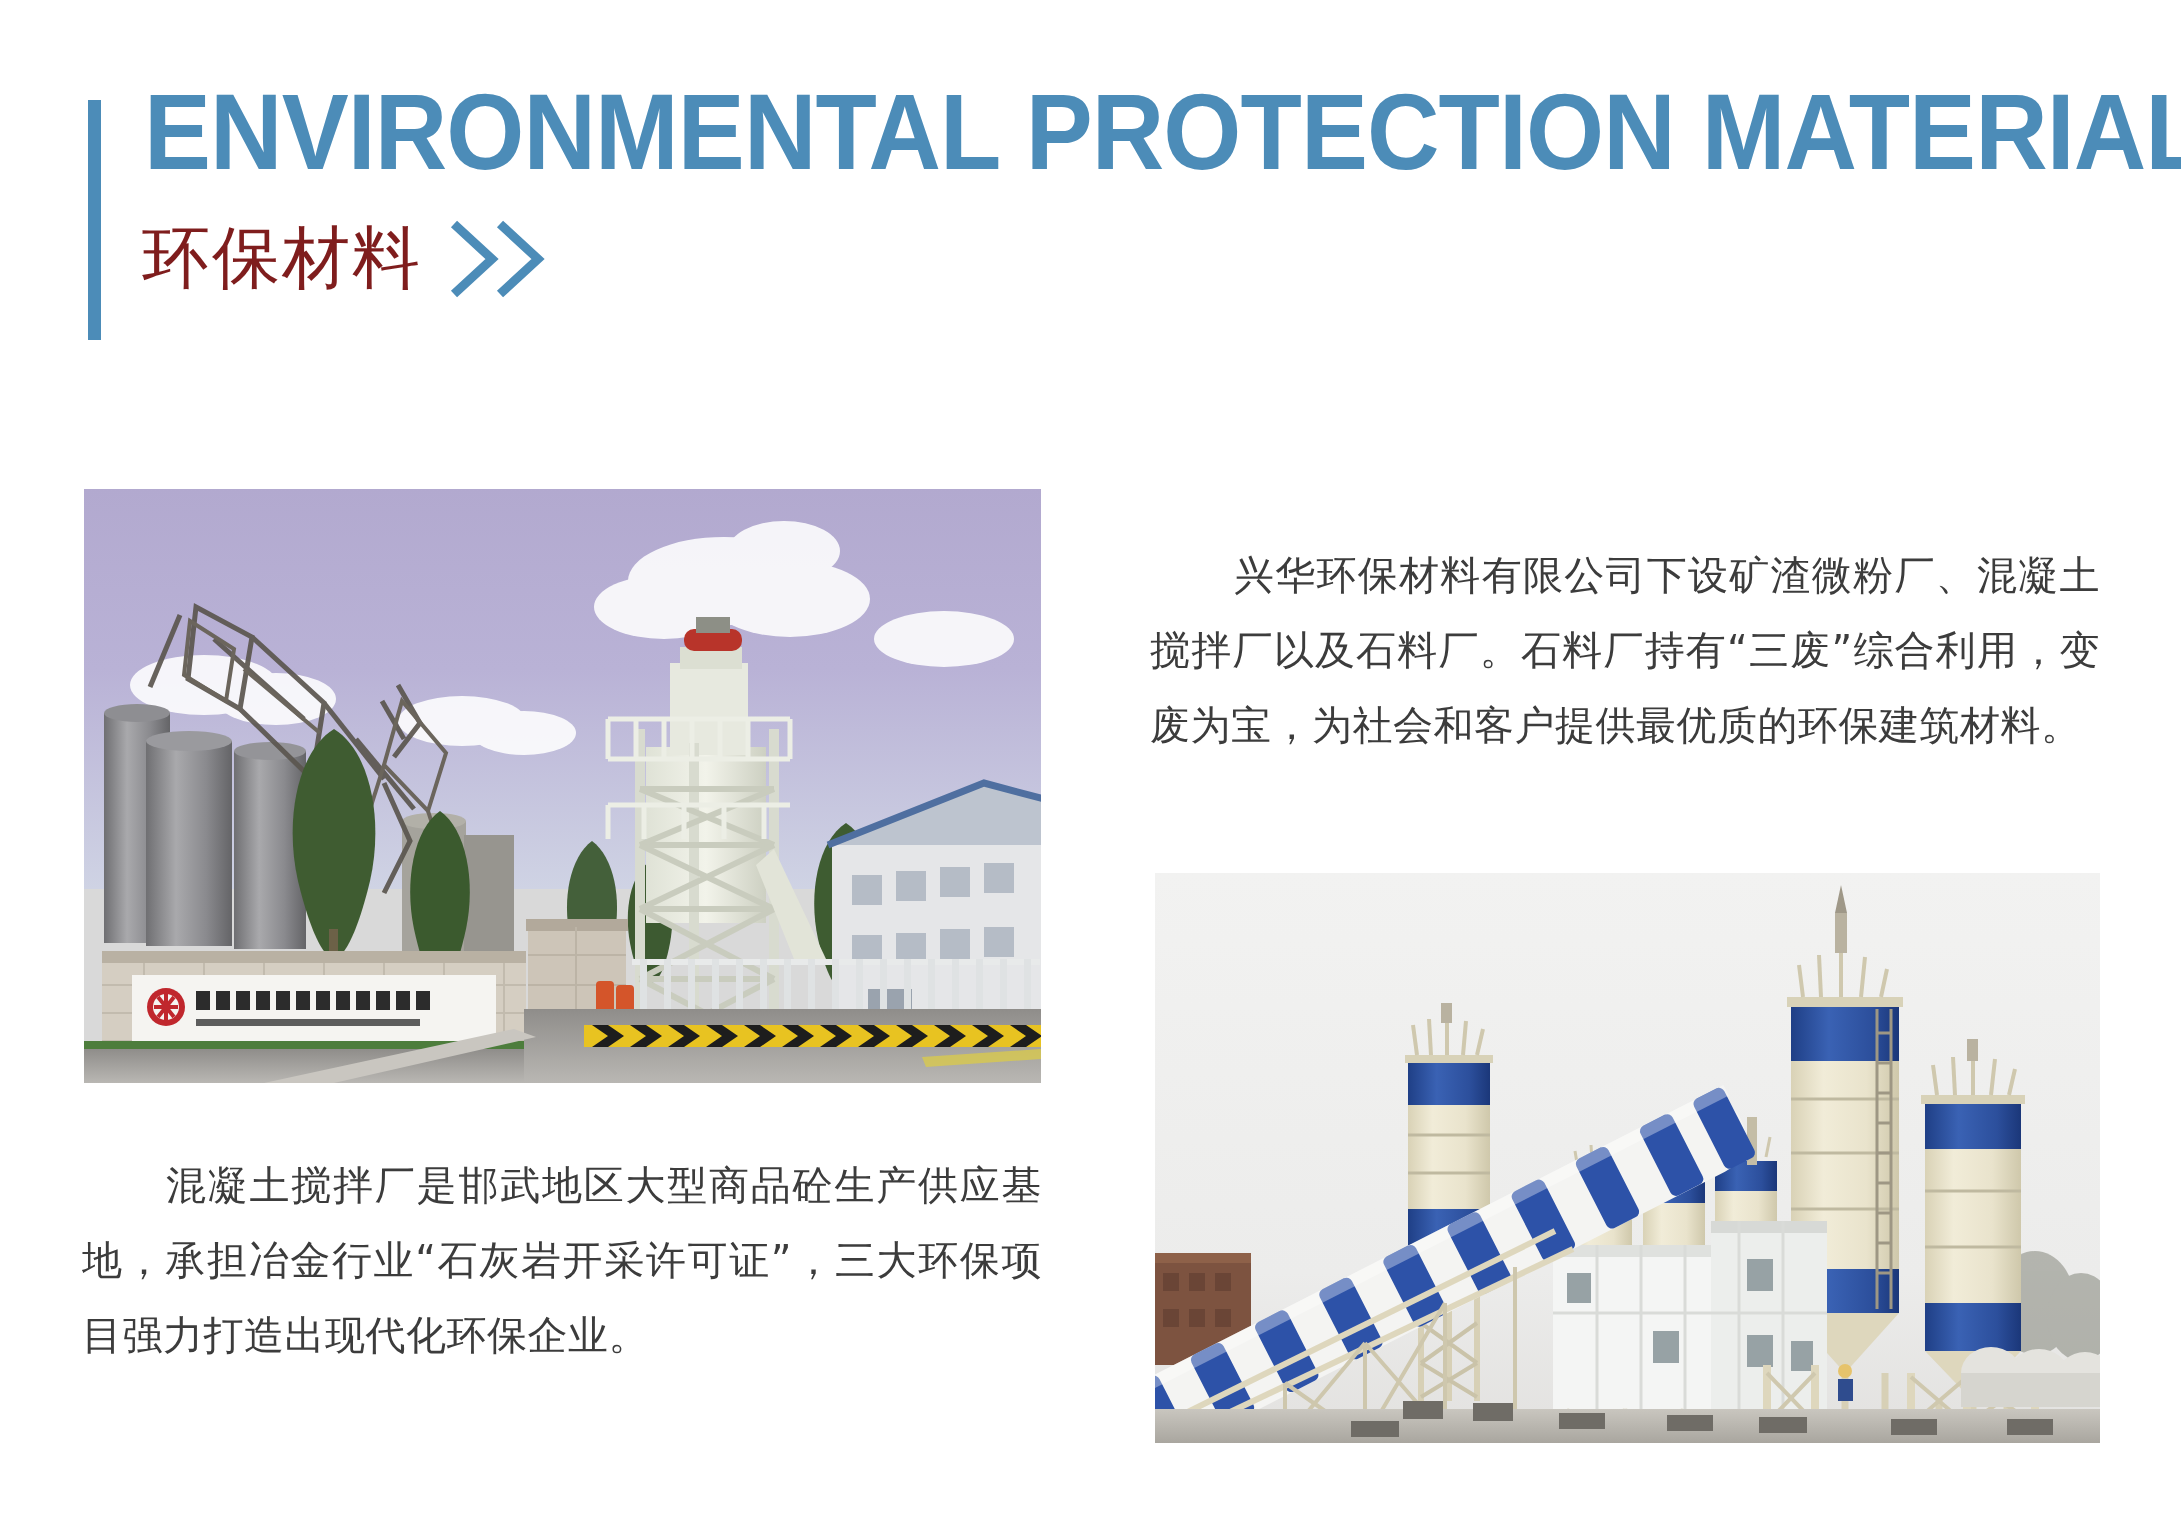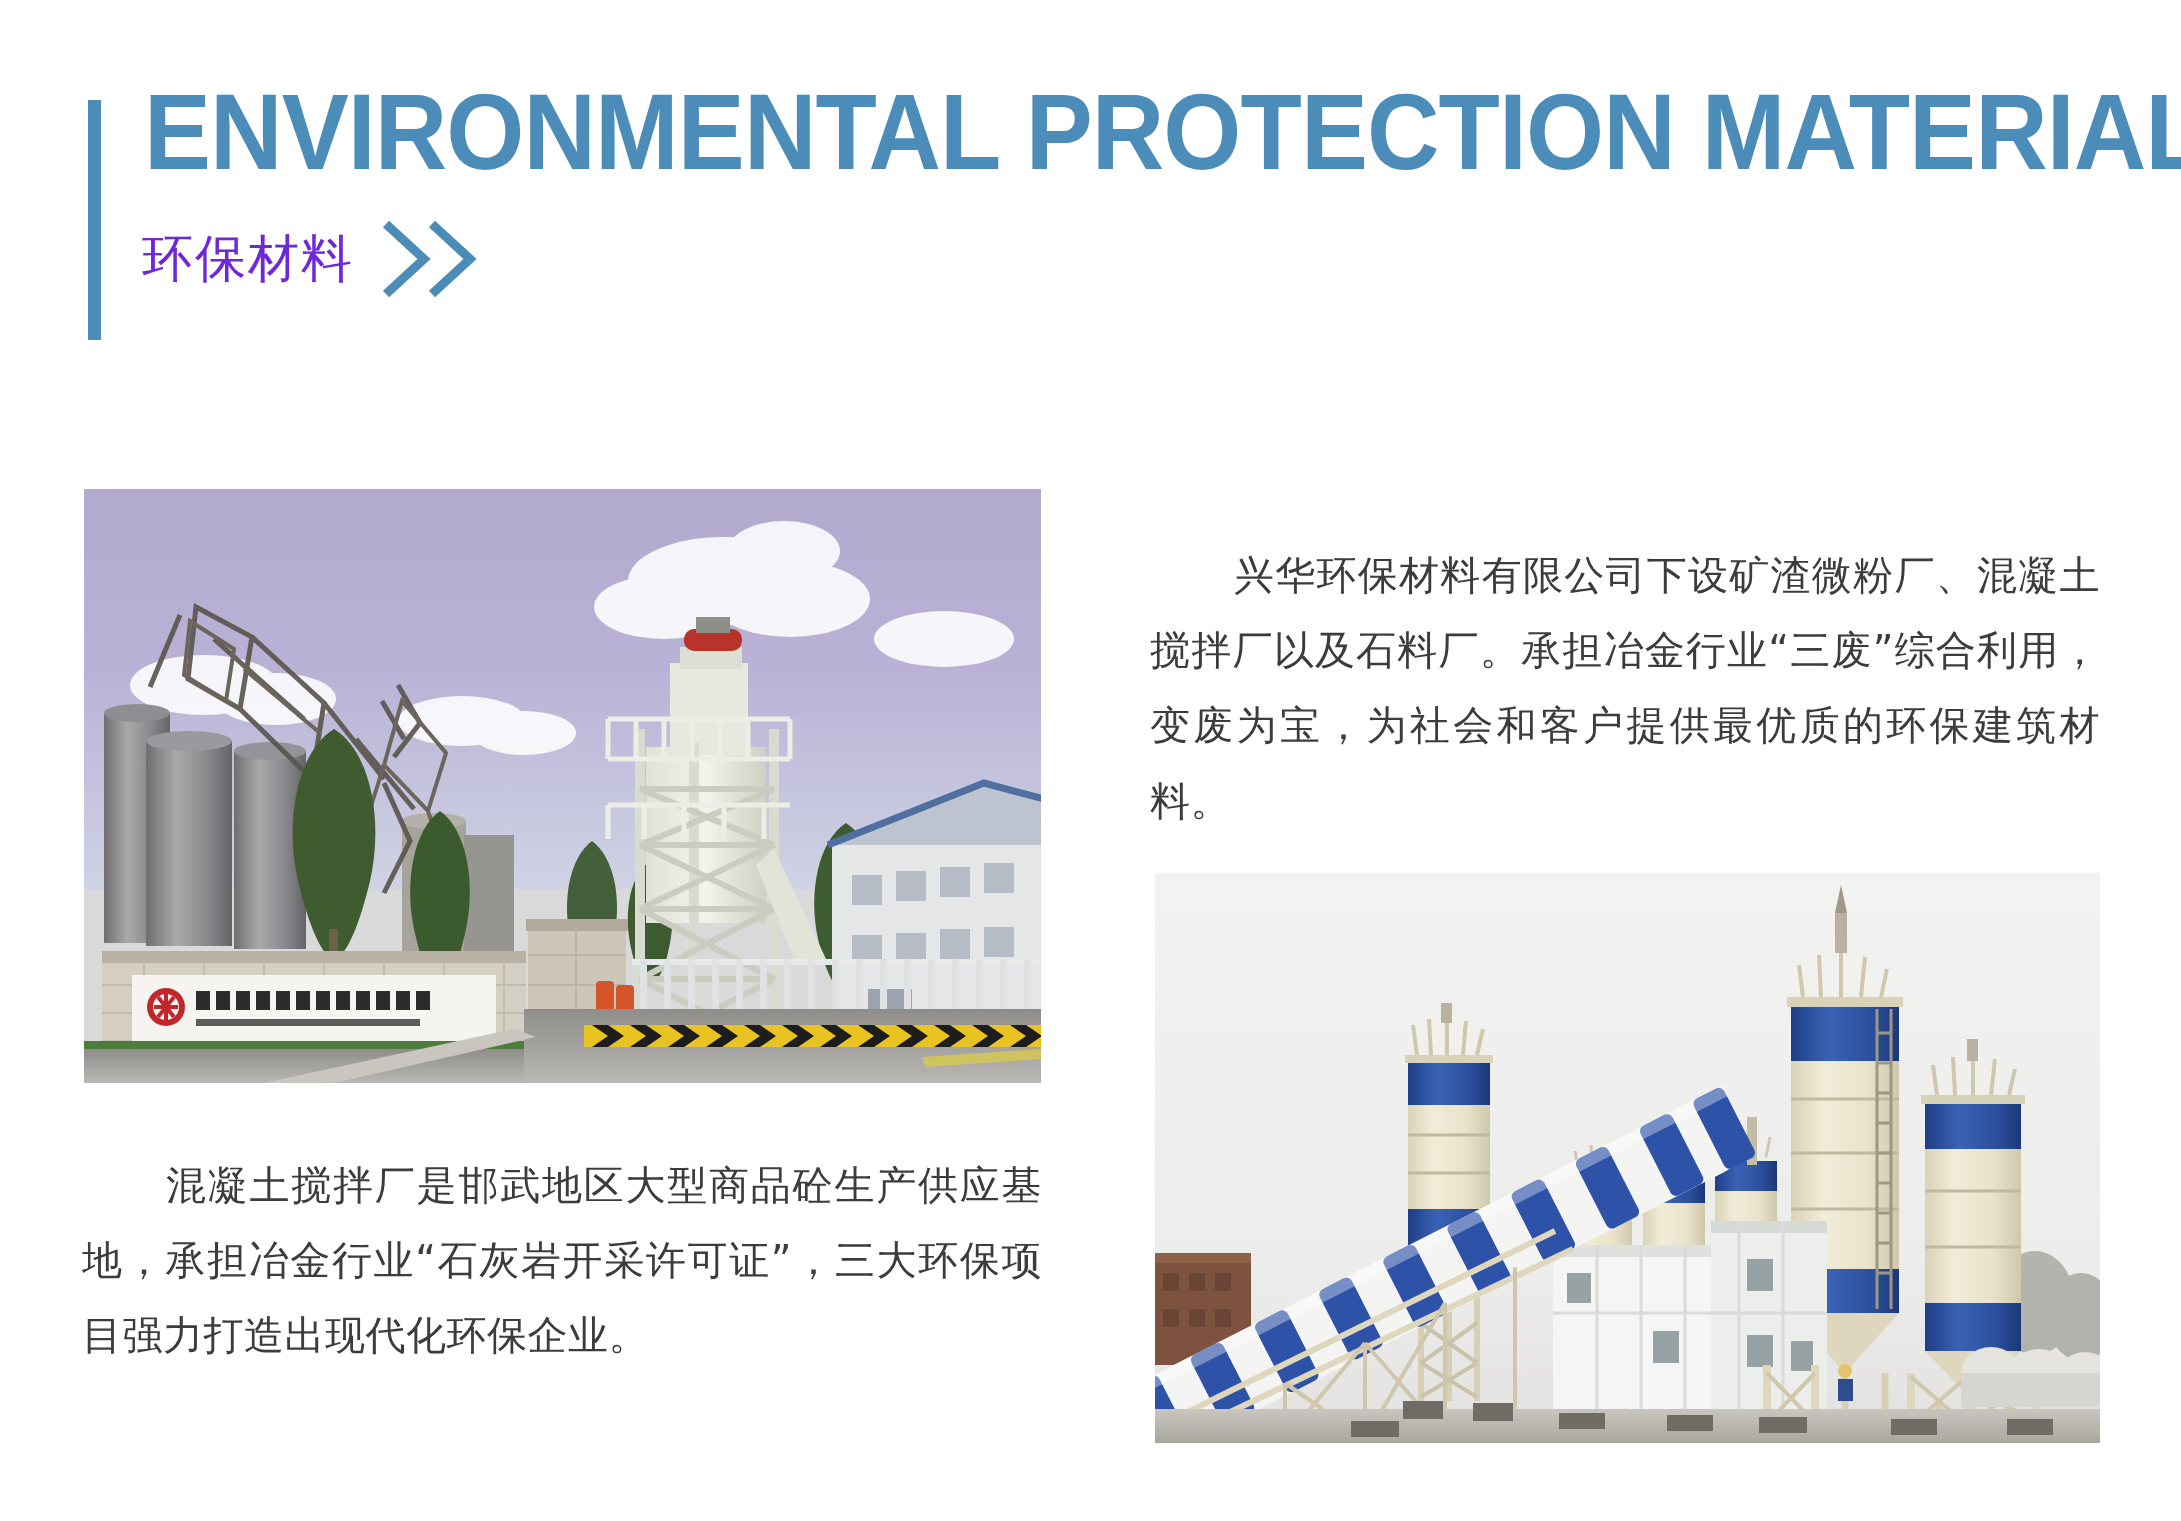--- a/index.html
+++ b/index.html
@@ -49,23 +49,23 @@
   .subtitle-row {
     position: absolute;
     left: 54px;
     top: 140px;
     display: flex;
     align-items: center;
     gap: 26px;
   }
   .title-cn {
     font-family: "DejaVu Sans", "Liberation Sans", sans-serif;
-    font-size: 51px;
+    font-size: 68px;
     font-weight: 400;
-    color: #6d28d9;
+    color: #7f1d1d;
     letter-spacing: 2px;
     line-height: 1;
     white-space: nowrap;
   }
   .chevrons {
     display: block;
     margin-top: 6px;
   }
 
   
@@ -620,15 +620,15 @@
 
     <g fill="#e4e3de">
       <ellipse cx="836" cy="500" rx="30" ry="26"></ellipse>
       <ellipse cx="884" cy="502" rx="30" ry="26"></ellipse>
       <ellipse cx="930" cy="504" rx="28" ry="25"></ellipse>
       <rect x="806" y="500" width="139" height="34" fill="#d6d5cf"></rect>
     </g>
   </svg>
 </div>
 
-<div class="para para-right">兴华环保材料有限公司下设矿渣微粉厂、混凝土搅拌厂以及石料厂。承担冶金行业“三废”综合利用，变废为宝，为社会和客户提供最优质的环保建筑材料。</div>
+<div class="para para-right">兴华环保材料有限公司下设矿渣微粉厂、混凝土搅拌厂以及石料厂。石料厂持有“三废”综合利用，变废为宝，为社会和客户提供最优质的环保建筑材料。</div>
 
 <div class="para para-left">混凝土搅拌厂是邯武地区大型商品砼生产供应基地，承担冶金行业“石灰岩开采许可证”，三大环保项目强力打造出现代化环保企业。</div>
 
 </body></html>

